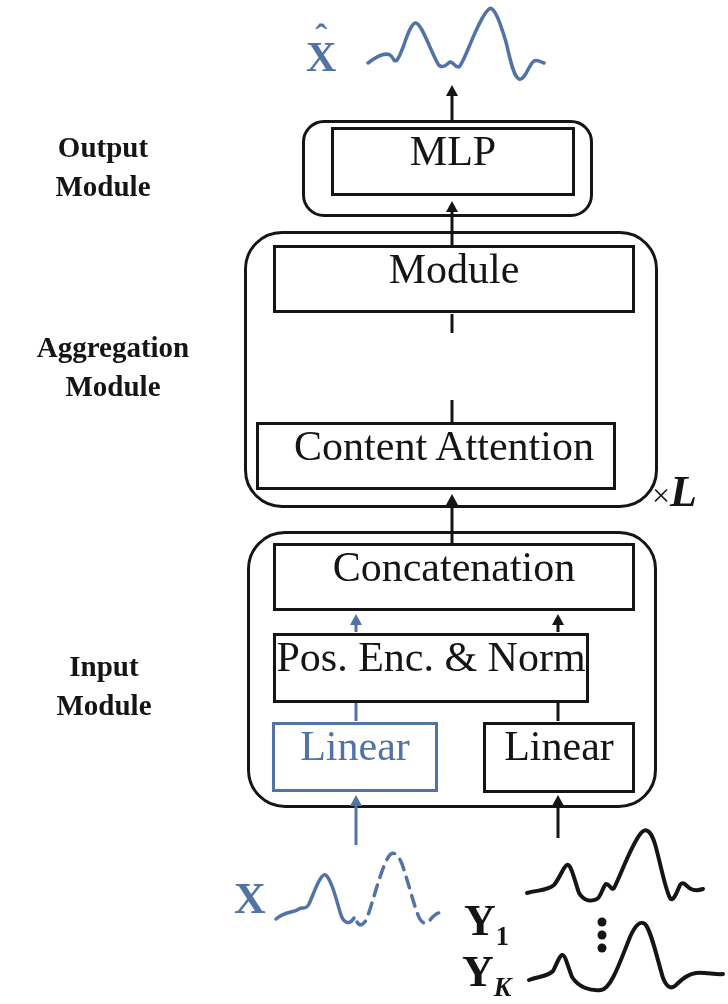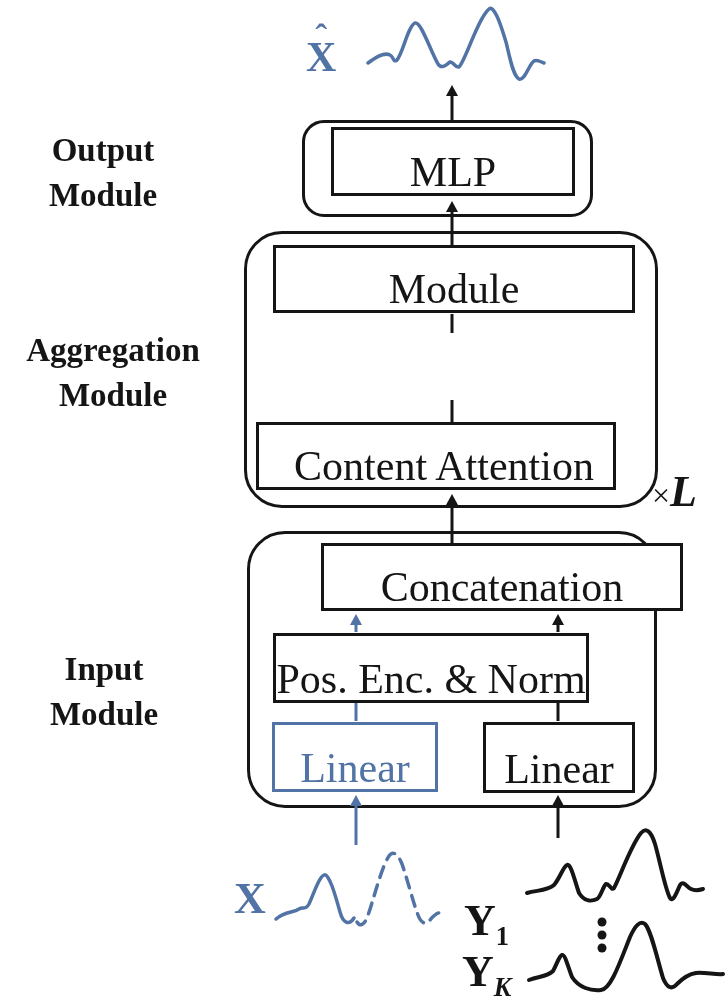--- a/index.html
+++ b/index.html
@@ -2,22 +2,22 @@
 <html><head>
 <meta charset="utf-8">
 <style>
   html,body{margin:0;padding:0;background:#ffffff;}
   .canvas{position:relative;width:728px;height:1004px;background:#ffffff;overflow:hidden;
           font-family:"Liberation Serif","DejaVu Serif",serif;color:#151515;}
   .container{position:absolute;border:3px solid #151515;background:transparent;box-sizing:border-box;}
   .r-small{border-radius:22px;}
   .r-big{border-radius:38px;}
   .box{position:absolute;border:3px solid #151515;background:#ffffff;box-sizing:border-box;
-       display:flex;align-items:flex-end;justify-content:center;font-size:42px;line-height:1;white-space:nowrap;}
-  .module-label{position:absolute;font-weight:bold;font-size:33px;line-height:1.35;text-align:center;}
+       display:flex;align-items:flex-start;justify-content:center;font-size:42px;line-height:1;white-space:nowrap;}
+  .module-label{position:absolute;font-weight:bold;font-size:29px;line-height:1.35;text-align:center;}
   .sig-label{position:absolute;font-weight:bold;font-size:44px;line-height:1;}
   .sig-label sub{font-size:0.60em;line-height:0;}
   .yk sub{font-style:italic;}
   .xhat{position:absolute;font-weight:bold;font-size:42px;line-height:1;}
   .xhat .hat{position:absolute;top:-17px;left:50%;transform:translateX(-50%);font-size:36px;line-height:1;}
   .repeat{position:absolute;font-size:32px;line-height:1;white-space:nowrap;}
   .repeat .count{font-size:44px;font-weight:bold;font-style:italic;}
   svg.overlay{position:absolute;left:0;top:0;pointer-events:none;}
 </style>
 </head>
@@ -31,21 +31,21 @@
 
   <div class="box" style="left:331px;top:127px;width:244px;height:69px;">
     <span>MLP</span>
   </div>
   <div class="box" style="left:273px;top:245px;width:362px;height:68px;">
     <span>Module</span>
   </div>
   <div class="box" style="left:256px;top:422px;width:360px;height:68px;padding-left:16px;">
     <span>Content Attention</span>
   </div>
-  <div class="box" style="left:273px;top:543px;width:362px;height:68px;margin-left:48px;">
+  <div class="box" style="left:273px;top:543px;width:362px;height:68px;">
     <span>Concatenation</span>
   </div>
   <div class="box" style="left:273px;top:633px;width:316px;height:70px;">
     <span>Pos. Enc. &amp; Norm</span>
   </div>
   <div class="box" style="left: 272px; top: 722px; width: 166px; height: 70px; border-color: rgb(81, 115, 165); color: rgb(81, 115, 165);">
     <span>Linear</span>
   </div>
   <div class="box" style="left:483px;top:722px;width:152px;height:71px;">
     <span>Linear</span>

